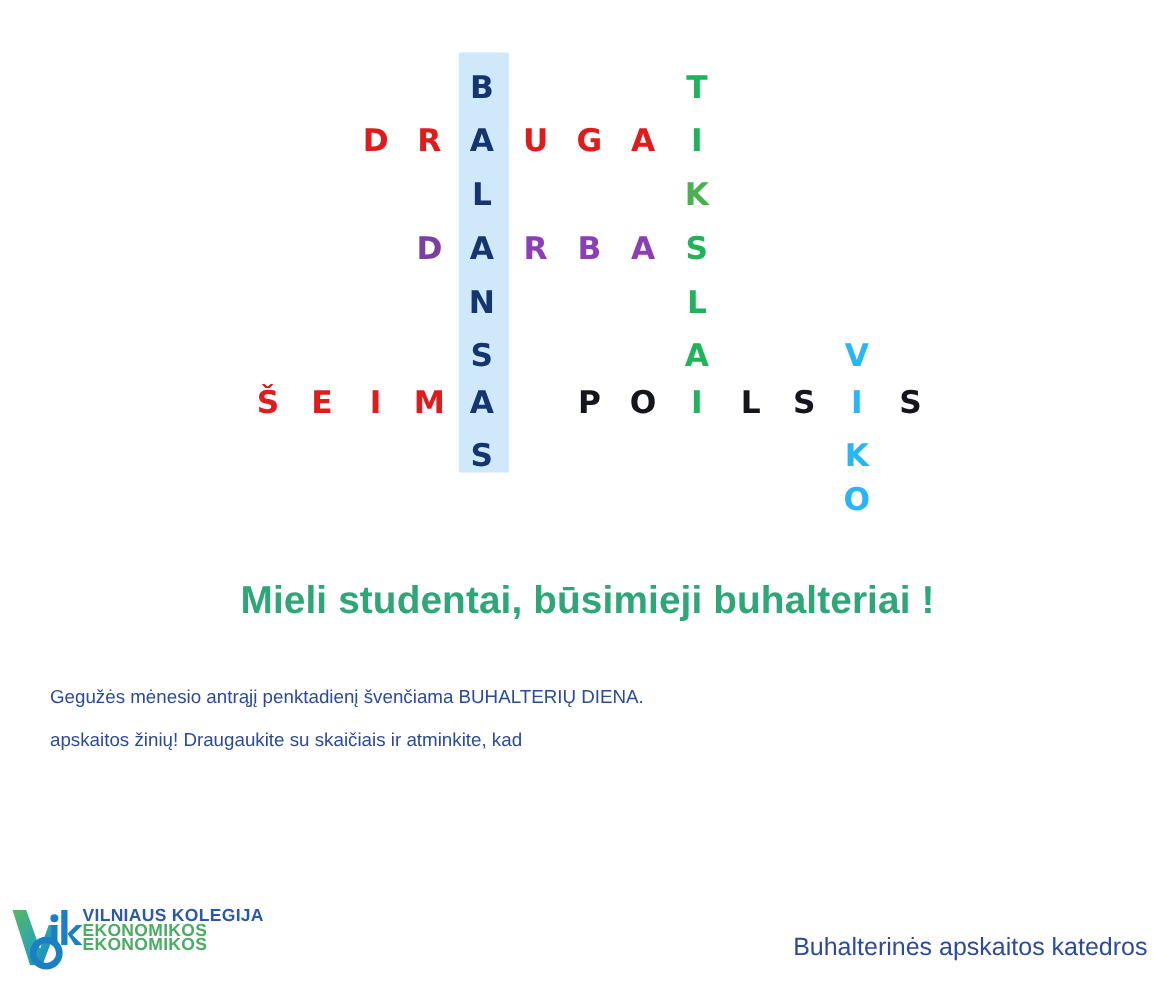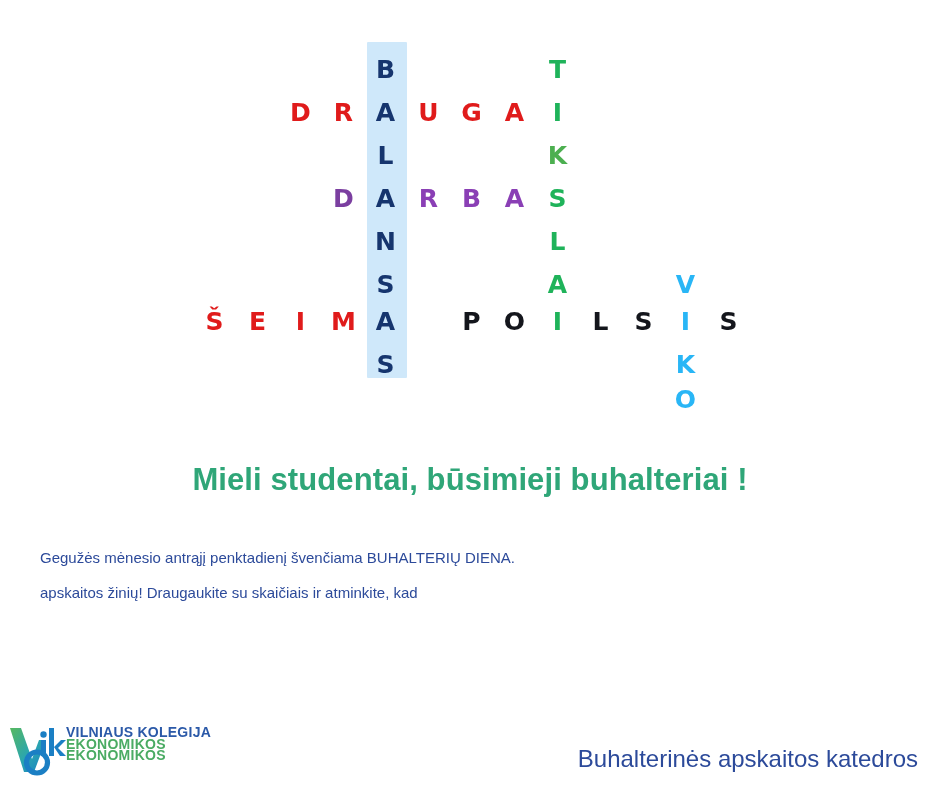--- a/index.html
+++ b/index.html
@@ -55,21 +55,21 @@
     font-weight:normal;
   }
   #body-text .ln{display:block;white-space:nowrap;}
 
   
   #signature{
     position:absolute;
     right:22px;bottom:12px;
     text-align:right;
     color:#2c4a9a;
-    font-size:24px;
+    font-size:20px;
     line-height:35px;
     margin-left:16px;
   }
   #signature .ln{display:block;}
 
   
   #logo{
     position:absolute;
     left:8px;bottom:6px;
     width:180px;height:66px;

